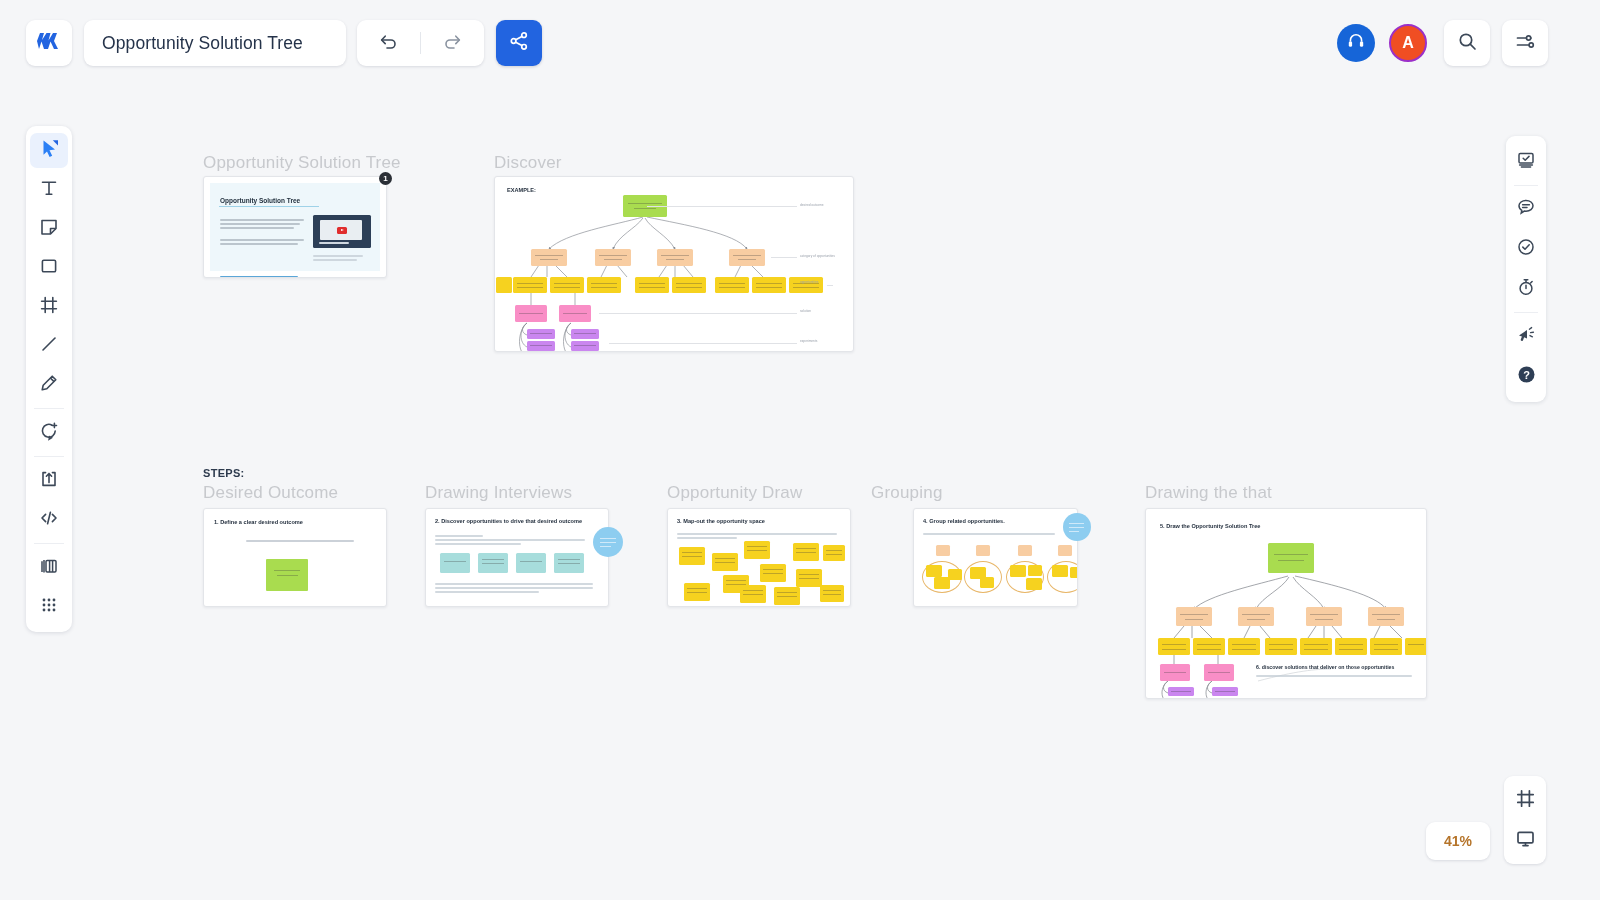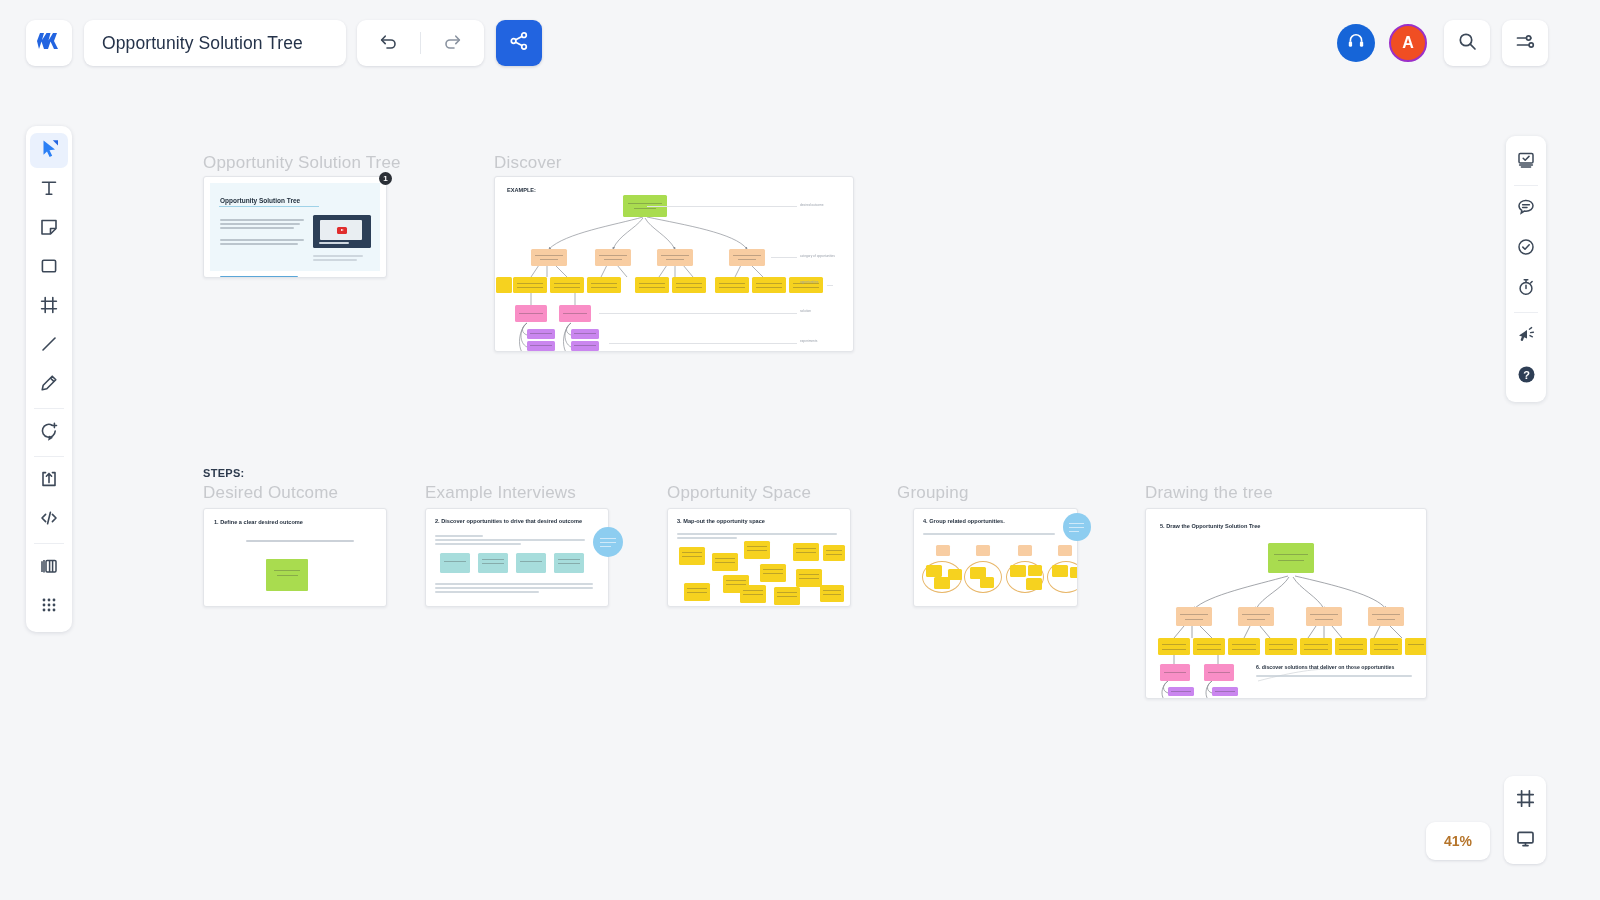--- a/index.html
+++ b/index.html
@@ -302,21 +302,21 @@
     <div class="frame-title" style="left:203px; top:483px;">Desired Outcome</div>
     <div class="frame" style="left:203px; top:508px; width:184px; height:99px;">
       <div class="mini-h" style="left:10px; top:10px;">1. Define a clear desired outcome</div>
       <div class="blurline" style="left:42px; top:31px; width:108px; background:#b9c2cb;"></div>
       <div class="node n-green" style="left:62px; top:50px; width:42px; height:32px; border-radius:1px;">
         <i class="ln" style="top:11px;width:60%;left:20%;"></i>
           <i class="ln" style="top:16px;width:50%;left:25%;"></i>
       </div>
     </div>
 
-    <div class="frame-title" style="left:425px; top:483px;">Example Interviews</div>
+    <div class="frame-title" style="left:425px; top:483px;">Drawing Interviews</div>
     <div class="frame" style="left:425px; top:508px; width:184px; height:99px;">
       <div class="mini-h" style="left:9px; top:9px;">2. Discover opportunities to drive that desired outcome</div>
       <div class="blurline" style="left:9px; top:26px; width:48px;"></div>
       <div class="blurline" style="left:9px; top:30px; width:150px;"></div>
       <div class="blurline" style="left:9px; top:34px; width:86px;"></div>
       <div class="node n-teal" style="left:14px; top:44px; width:30px; height:20px;">
           <i class="ln" style="top:8px;"></i>
         </div>
       <div class="node n-teal" style="left:52px; top:44px; width:30px; height:20px;">
           <i class="ln" style="top:6px;"></i>
@@ -332,21 +332,21 @@
       <div class="blurline" style="left:9px; top:74px; width:158px;"></div>
       <div class="blurline" style="left:9px; top:78px; width:158px;"></div>
       <div class="blurline" style="left:9px; top:82px; width:104px;"></div>
     </div>
     <div class="circle-blue" style="left:593px; top:527px; width:30px; height:30px;">
       <i style="position:absolute;left:7px;top:11px;width:16px;height:1.4px;background:#cfe9f9;"></i>
       <i style="position:absolute;left:7px;top:15px;width:16px;height:1.4px;background:#cfe9f9;"></i>
       <i style="position:absolute;left:7px;top:19px;width:11px;height:1.4px;background:#cfe9f9;"></i>
     </div>
 
-    <div class="frame-title" style="left:667px; top:483px;">Opportunity Space</div>
+    <div class="frame-title" style="left:667px; top:483px;">Opportunity Draw</div>
     <div class="frame" style="left:667px; top:508px; width:184px; height:99px;">
       <div class="mini-h" style="left:9px; top:9px;">3. Map-out the opportunity space</div>
       <div class="blurline" style="left:9px; top:24px; width:160px;"></div>
       <div class="blurline" style="left:9px; top:28px; width:60px;"></div>
       <div class="node n-yellow" style="left:11px; top:38px; width:26px; height:18px;">
           <i class="ln" style="top:5px;"></i>
           <i class="ln" style="top:9px;"></i>
         </div>
       <div class="node n-yellow" style="left:44px; top:44px; width:26px; height:18px;">
           <i class="ln" style="top:5px;"></i>
@@ -387,21 +387,21 @@
       <div class="node n-yellow" style="left:128px; top:60px; width:26px; height:18px;">
           <i class="ln" style="top:5px;"></i>
           <i class="ln" style="top:9px;"></i>
         </div>
       <div class="node n-yellow" style="left:152px; top:76px; width:24px; height:17px;">
           <i class="ln" style="top:5px;"></i>
           <i class="ln" style="top:9px;"></i>
         </div>
     </div>
 
-    <div class="frame-title" style="left:897px; top:483px;">Grouping</div>
+    <div class="frame-title" style="left:871px; top:483px;">Grouping</div>
     <div class="frame" style="left:913px; top:508px; width:165px; height:99px;">
       <div class="mini-h" style="left:9px; top:9px;">4. Group related opportunities.</div>
       <div class="blurline" style="left:9px; top:24px; width:132px;"></div>
 
       <div class="node n-peach" style="left:22px; top:36px; width:14px; height:11px;"></div>
       <div class="grp-circle" style="left:8px; top:52px; width:40px; height:32px;"></div>
       <div class="node n-yellow" style="left:12px; top:56px; width:16px; height:12px;"></div>
       <div class="node n-yellow" style="left:20px; top:68px; width:16px; height:12px;"></div>
       <div class="node n-yellow" style="left:34px; top:60px; width:14px; height:11px;"></div>
 
@@ -420,21 +420,21 @@
       <div class="grp-circle" style="left:133px; top:52px; width:38px; height:32px;"></div>
       <div class="node n-yellow" style="left:138px; top:56px; width:16px; height:12px;"></div>
       <div class="node n-yellow" style="left:156px; top:58px; width:14px; height:11px;"></div>
     </div>
     <div class="circle-blue" style="left:1063px; top:513px; width:28px; height:28px;">
       <i style="position:absolute;left:6px;top:10px;width:15px;height:1.3px;background:#cfe9f9;"></i>
       <i style="position:absolute;left:6px;top:14px;width:15px;height:1.3px;background:#cfe9f9;"></i>
       <i style="position:absolute;left:6px;top:18px;width:10px;height:1.3px;background:#cfe9f9;"></i>
     </div>
 
-    <div class="frame-title" style="left:1145px; top:483px;">Drawing the tree</div>
+    <div class="frame-title" style="left:1145px; top:483px;">Drawing the that</div>
     <div class="frame" style="left:1145px; top:508px; width:282px; height:191px;">
       <div class="mini-h" style="left:14px; top:14px;">5. Draw the Opportunity Solution Tree</div>
 
       <svg class="edges" width="282" height="191">
         <g fill="none" stroke="#8b8f96" stroke-width="0.8">
           <path d="M142,67 C 110,76 62,86 48,100" marker-end="url(#ar2)"></path>
           <path d="M143,68 C 136,80 116,88 110,100" marker-end="url(#ar2)"></path>
           <path d="M147,68 C 154,80 172,88 178,100" marker-end="url(#ar2)"></path>
           <path d="M149,67 C 188,76 230,86 240,100" marker-end="url(#ar2)"></path>
           <path d="M38,117 L28,129"></path>

